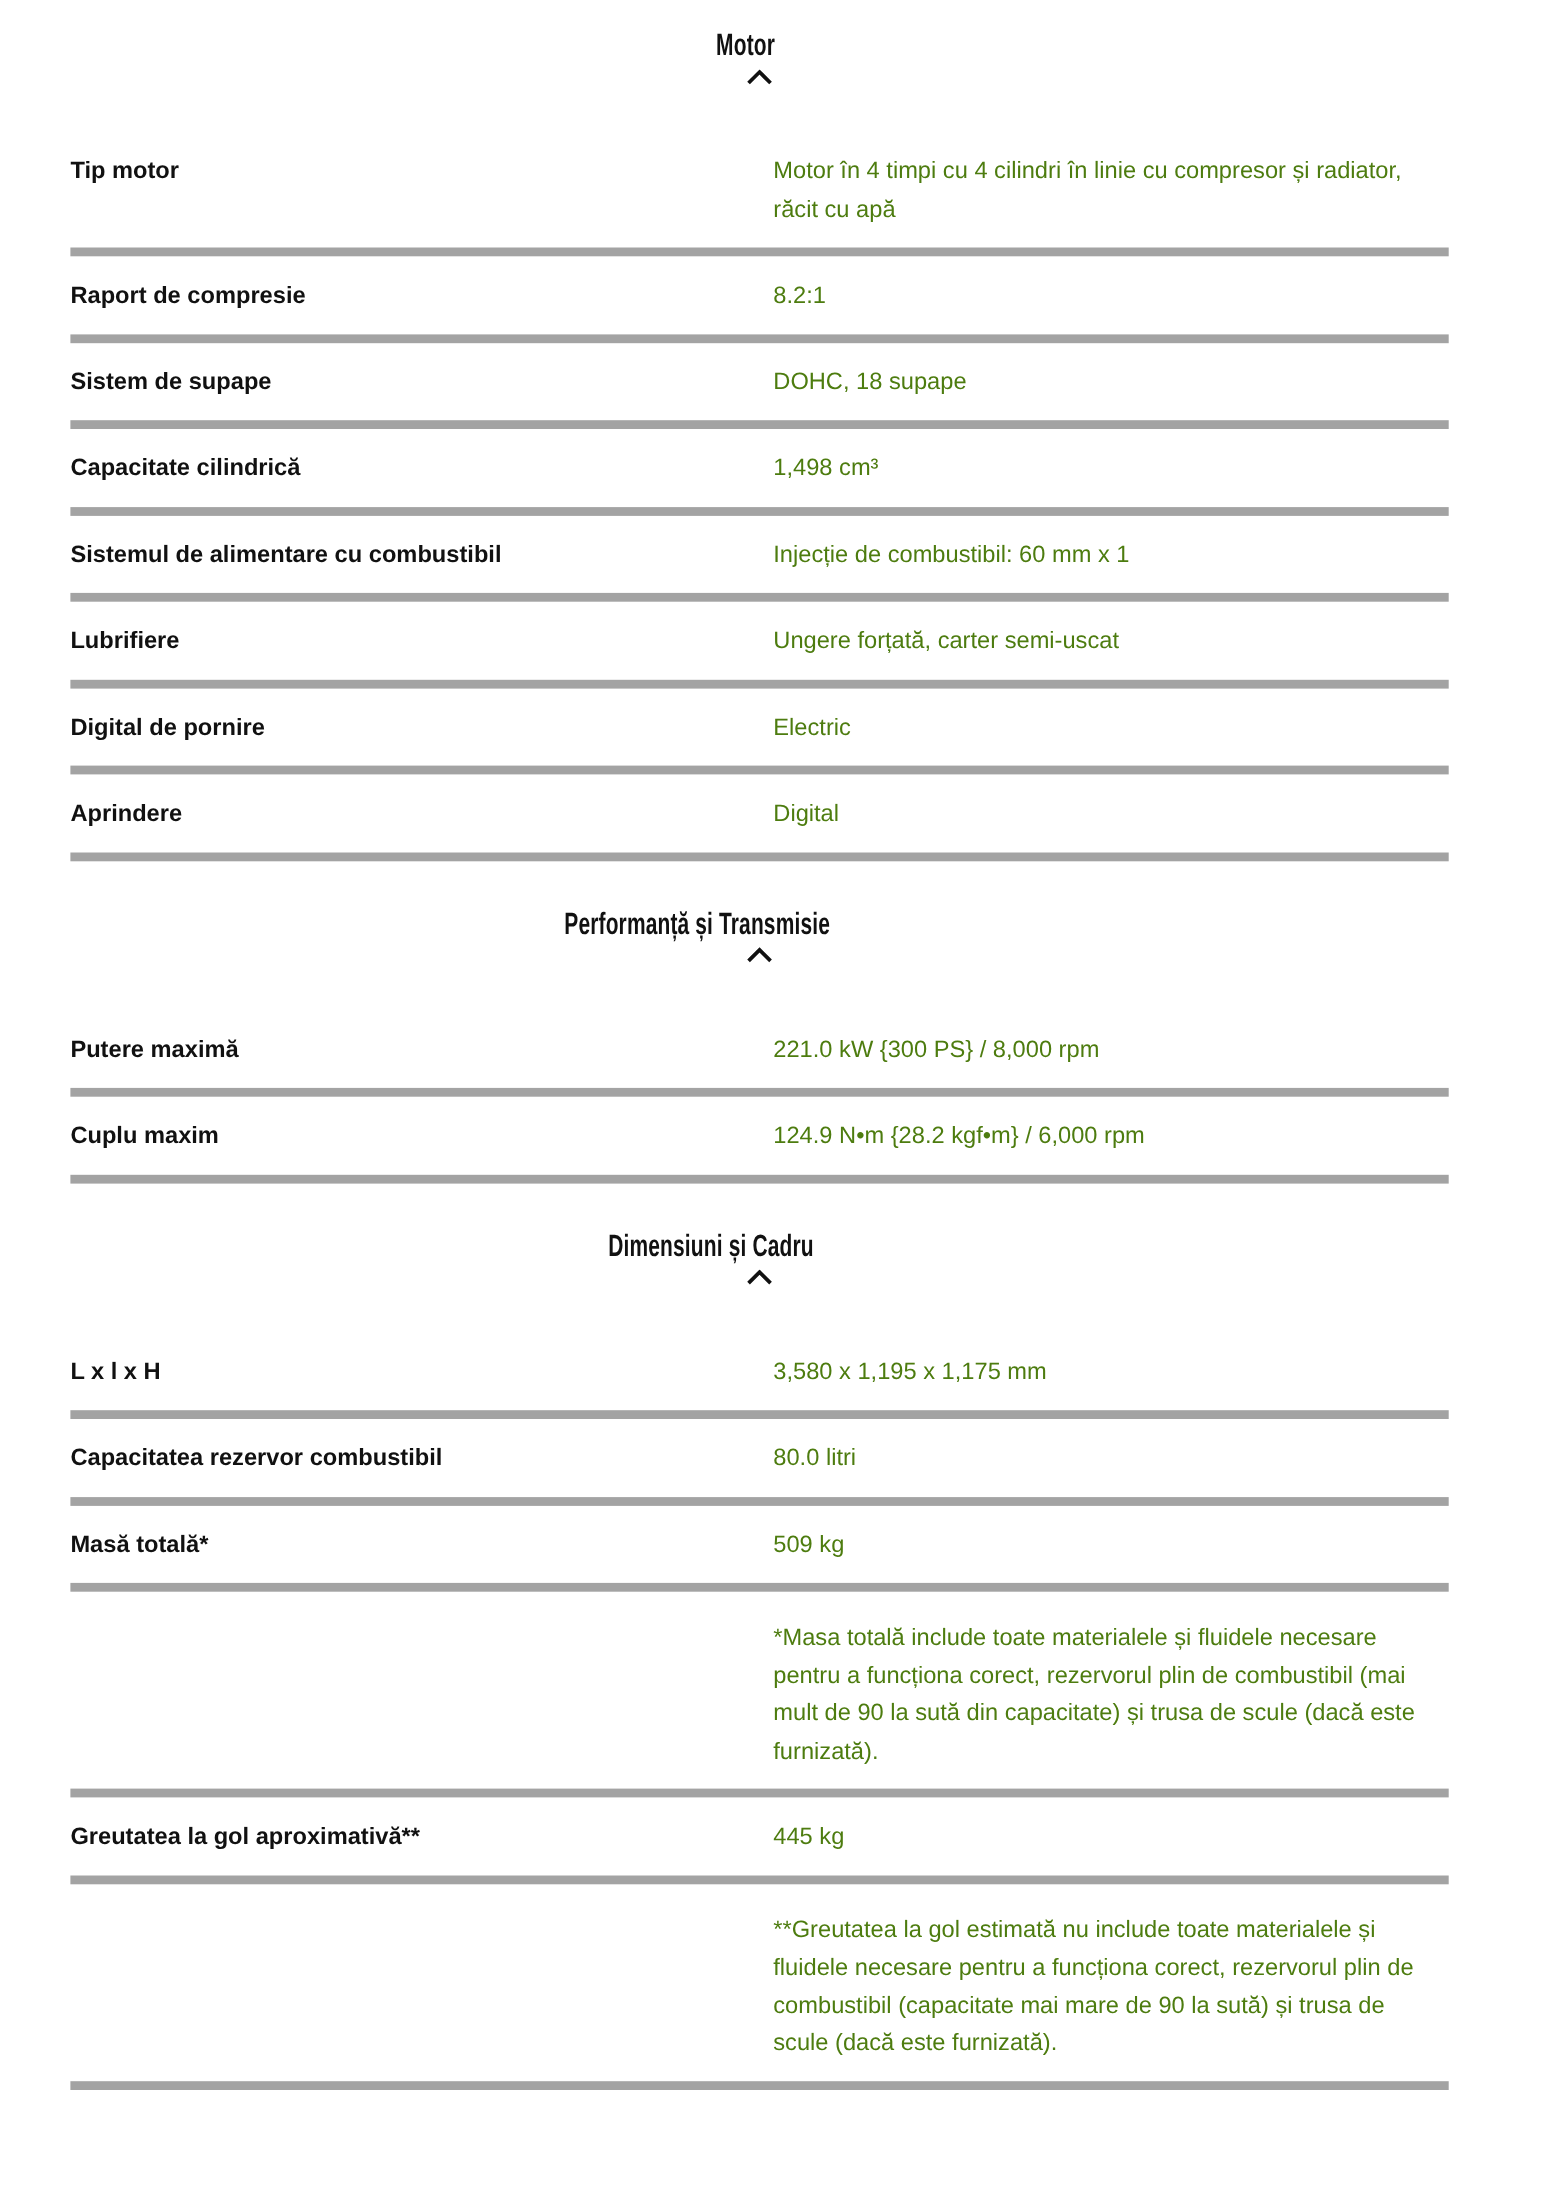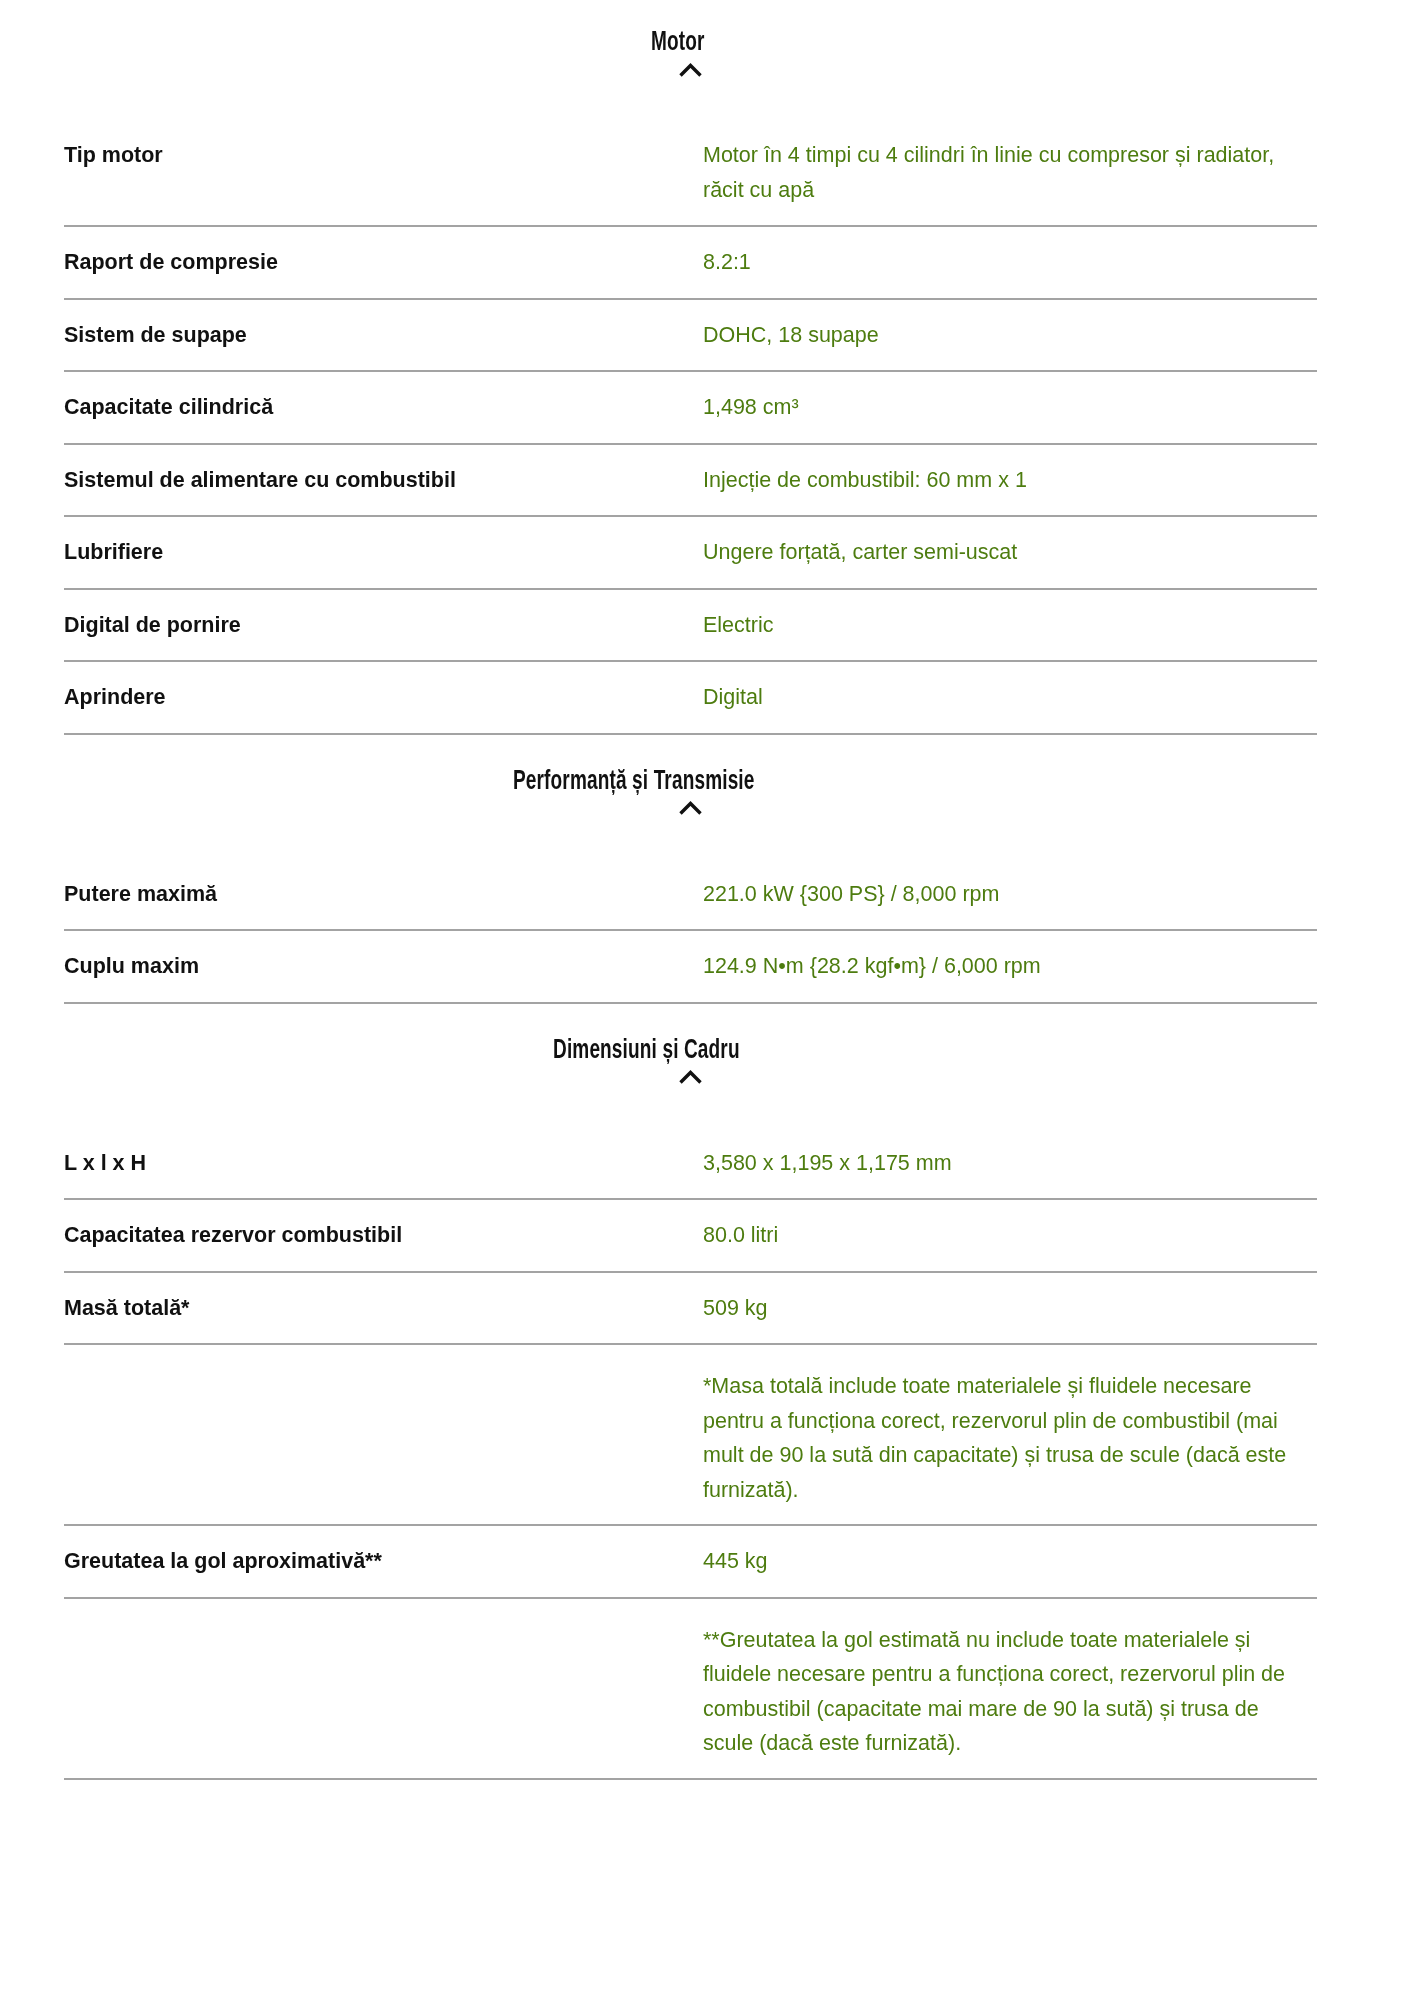--- a/index.html
+++ b/index.html
@@ -8,21 +8,21 @@
     width: 1410px;
     min-height: 2000px;
     font-family: "Liberation Sans", "DejaVu Sans", sans-serif;
     font-size: 21.5px;
     line-height: 34.5px;
     color: #1c1c1c;
     padding: 24px 93px 40px 64px;
   }
 
   .spec-section { }
-  .spec-section + .spec-section { margin-top: 28px; }
+  .spec-section + .spec-section { margin-top: 40px; }
 
   .section-header {
     display: flex;
     align-items: center;
     justify-content: space-between;
     height: 38px;
     cursor: pointer;
     flex-direction: column;
   }
   .section-title {
@@ -43,21 +43,21 @@
     display: flex;
     align-items: center;
   }
 
   .rows { margin-top: 58px; }
 
   .spec-row {
     display: flex;
     align-items: flex-start;
     padding: 18px 0;
-    border-bottom: 2px solid #a3a3a3;
+    border-bottom: 8px solid #a3a3a3;
   }
   .spec-row.note-row { padding: 24px 0 17px; align-items: flex-end; }
 
   .spec-label {
     width: 639px;
     flex: 0 0 639px;
     padding-right: 36px;
     font-weight: 700;
     color: #111;
   }

